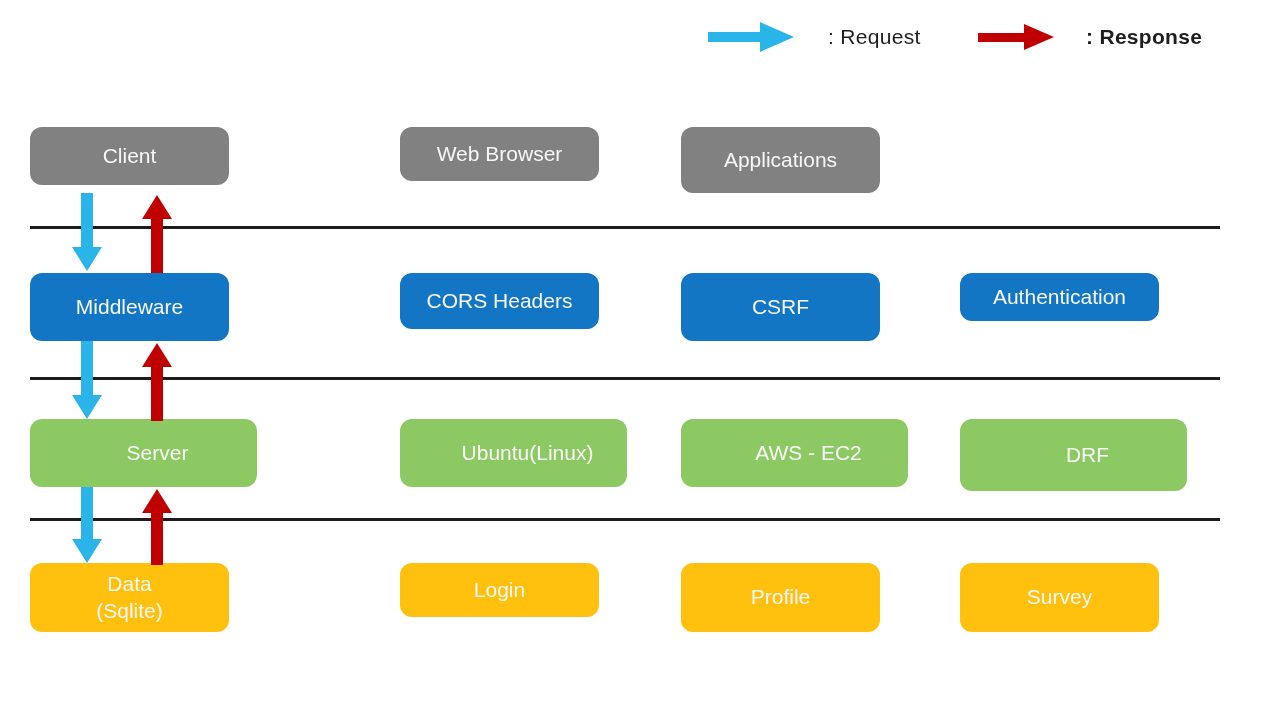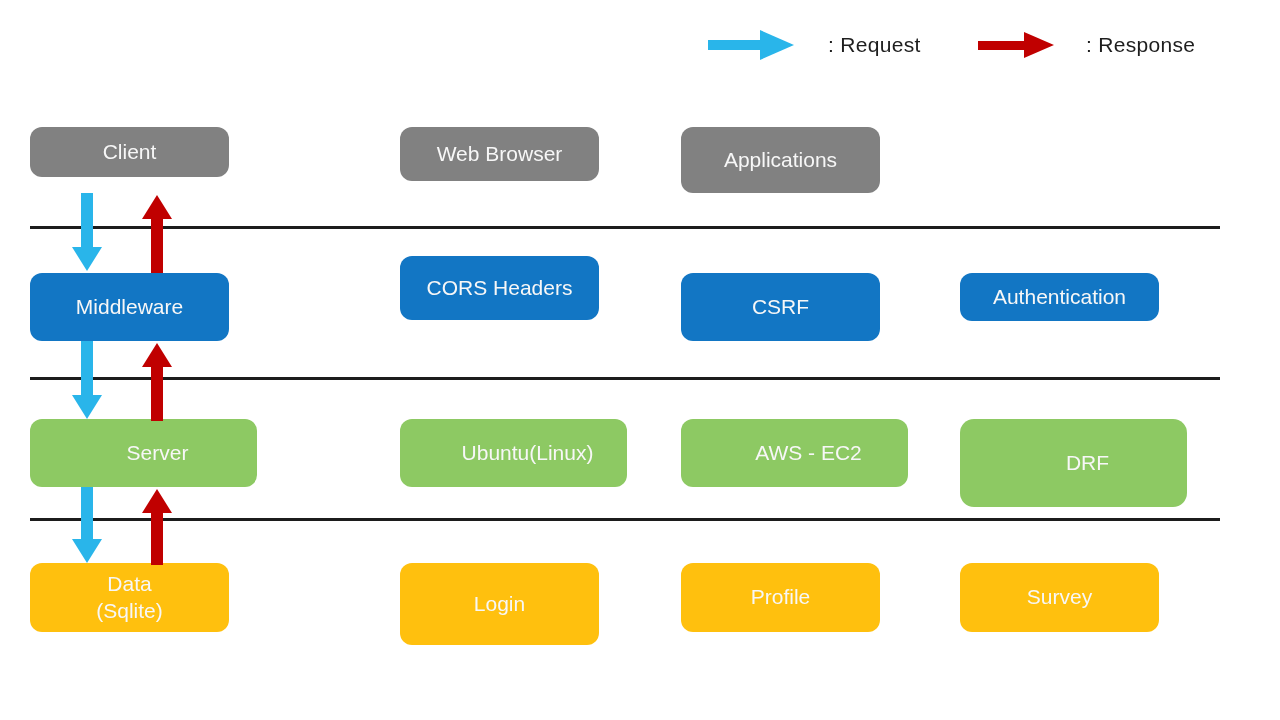--- a/index.html
+++ b/index.html
@@ -1,20 +1,20 @@
 <!DOCTYPE html>
 <html><head>
 <meta charset="utf-8">
 <style>
   html,body { margin:0; padding:0; }
   body { font-family:"Liberation Sans", sans-serif; background:#ffffff; }
   .stage { position:relative; width:1280px; height:720px; background:#ffffff; overflow:hidden; }
 
   
-  .legend-item { position:absolute; top:22px; height:30px; display:flex; align-items:center;margin-top:8px; }
+  .legend-item { position:absolute; top:22px; height:30px; display:flex; align-items:center; }
   .legend-label { font-size:21px; color:#1e1e1e; letter-spacing:0.3px; }
   .harrow { position:relative; height:30px; }
   .harrow .hshaft { position:absolute; top:10px; left:0; height:10px; }
   .harrow .hhead { position:absolute; top:0; right:0; width:0; height:0;
                    border-top:15px solid transparent; border-bottom:15px solid transparent; }
   .harrow.cyan .hshaft { background:#29b5ea; }
   .harrow.cyan .hhead  { border-left:34px solid #29b5ea; }
   .harrow.red  .hshaft { background:#c00000; top:11px; height:9px; }
   .harrow.red  .hhead  { border-top:13px solid transparent; border-bottom:13px solid transparent;
                          border-left:30px solid #c00000; top:2px; }
@@ -53,44 +53,44 @@
       <span class="hshaft" style="width:56px;"></span>
         <span class="hhead"></span>
     </div>
     <span class="legend-label" style="margin-left:34px;">: Request</span>
   </div>
   <div class="legend-item" style="left:978px;">
     <div class="harrow red" style="width:76px;">
       <span class="hshaft" style="width:50px;"></span>
         <span class="hhead"></span>
     </div>
-    <span class="legend-label" style="margin-left:32px;">: Response</span>
+    <span class="legend-label" style="margin-left:32px;font-weight:bold;">: Response</span>
   </div>
 
   <div class="sep" style="top:226px;"></div>
   <div class="sep" style="top:377px;"></div>
   <div class="sep" style="top:518px;"></div>
 
-  <div class="box c-gray" style="left:30px;  top:127px; height:50px;">Client</div>
+  <div class="box c-gray" style="left:30px;  top:127px; height:58px;">Client</div>
   <div class="box c-gray" style="left:400px; top:127px; height:54px;">Web Browser</div>
   <div class="box c-gray" style="left:681px; top:127px; height:66px;">Applications</div>
 
   <div class="box c-blue" style="left:30px;  top:273px; height:68px;">Middleware</div>
-  <div class="box c-blue" style="left:400px; top:256px; height:64px;">CORS Headers</div>
+  <div class="box c-blue" style="left:400px; top:273px; height:56px;">CORS Headers</div>
   <div class="box c-blue" style="left:681px; top:273px; height:68px;">CSRF</div>
   <div class="box c-blue" style="left:960px; top:273px; height:48px;">Authentication</div>
 
   <div class="box c-green" style="left:30px;  top:419px; height:68px;">Server</div>
   <div class="box c-green" style="left:400px; top:419px; height:68px;">Ubuntu(Linux)</div>
   <div class="box c-green" style="left:681px; top:419px; height:68px;">AWS - EC2</div>
-  <div class="box c-green" style="left:960px; top:419px; height:88px;border-radius:14px;">DRF</div>
+  <div class="box c-green" style="left:960px; top:419px; height:72px;">DRF</div>
 
   <div class="box c-yellow" style="left:30px;  top:563px; height:69px;">Data
 (Sqlite)</div>
-  <div class="box c-yellow" style="left:400px; top:563px; height:82px;">Login</div>
+  <div class="box c-yellow" style="left:400px; top:563px; height:54px;">Login</div>
   <div class="box c-yellow" style="left:681px; top:563px; height:69px;">Profile</div>
   <div class="box c-yellow" style="left:960px; top:563px; height:69px;">Survey</div>
 
   <div class="varrow arr-down" style="left:72px; top:193px; height:78px;">
     <span class="vshaft"></span>
       <span class="vhead"></span>
   </div>
   <div class="varrow arr-up" style="left:142px; top:195px; height:78px;">
     <span class="vshaft"></span>
       <span class="vhead"></span>

